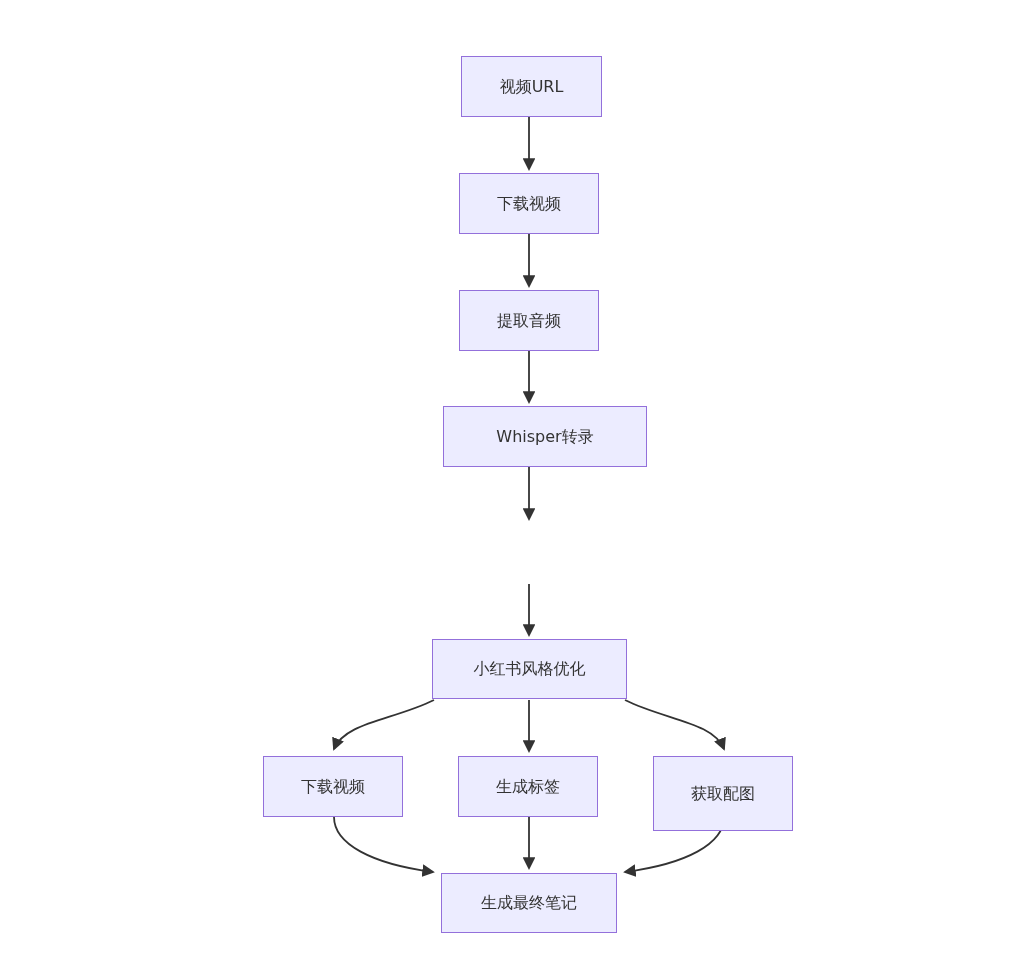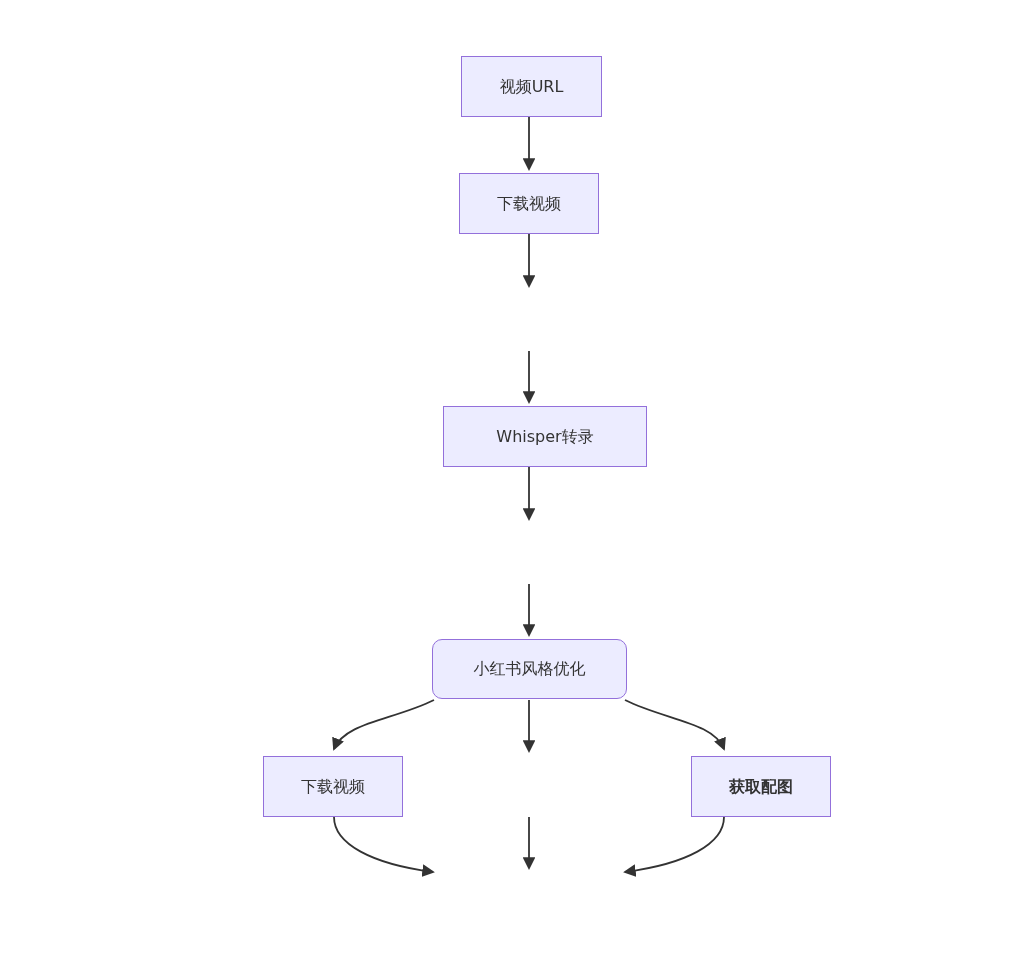--- a/index.html
+++ b/index.html
@@ -56,25 +56,28 @@
       <path d="M334,817 C334,844 372,864 433,872" marker-end="url(#arrowhead)"></path>
       <path d="M529,817 L529,868" marker-end="url(#arrowhead)"></path>
       <path d="M724,817 C724,844 686,864 625,872" marker-end="url(#arrowhead)"></path>
     </g>
   </svg>
 
   <div class="node" style="left:461px; top:56px;  width:141px; height:61px;">视频URL</div>
 
   <div class="node" style="left:459px; top:173px; width:140px; height:61px;">下载视频</div>
 
+  <div class="node" style="left:459px; top:290px; width:140px; height:61px;">提取音频</div>
 
   <div class="node" style="left:443px; top:406px; width:204px; height:61px;">Whisper转录</div>
 
 
-  <div class="node" style="left:432px; top:639px; width:195px; height:60px;border-radius:10px;">小红书风格优化</div>
+  <div class="node" style="left:432px; top:639px; width:195px; height:60px;">小红书风格优化</div>
 
   <div class="node" style="left:263px; top:756px; width:140px; height:61px;">下载视频</div>
 
+  <div class="node" style="left:458px; top:756px; width:140px; height:61px;">生成标签</div>
 
-  <div class="node" style="left:691px; top:756px; width:140px; height:61px;font-weight:bold;">获取配图</div>
+  <div class="node" style="left:653px; top:756px; width:140px; height:75px;">获取配图</div>
 
+  <div class="node" style="left:441px; top:873px; width:176px; height:60px;">生成最终笔记</div>
 
 </div>
 
 </body></html>

